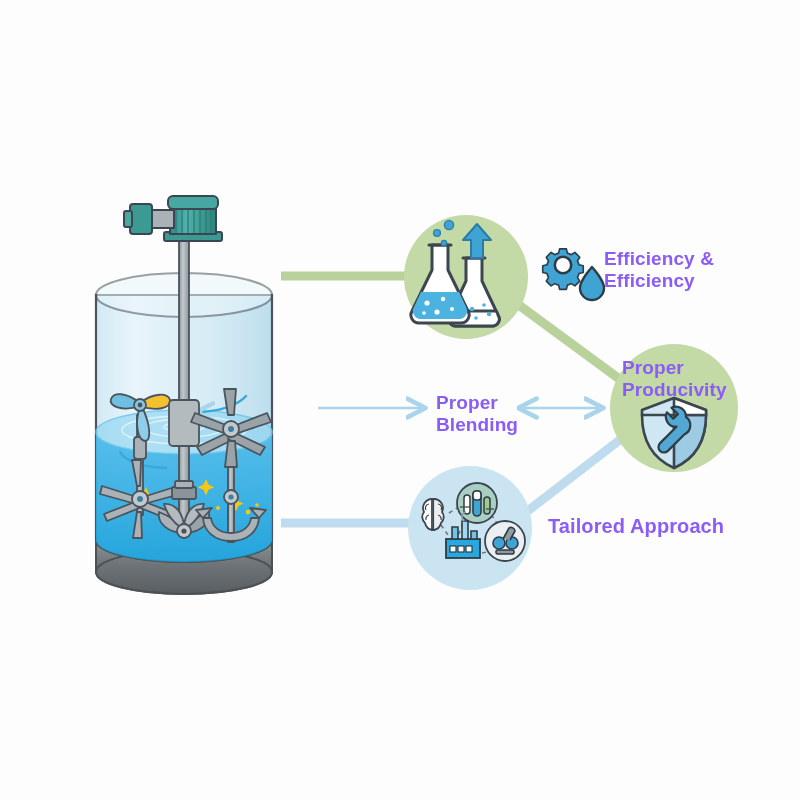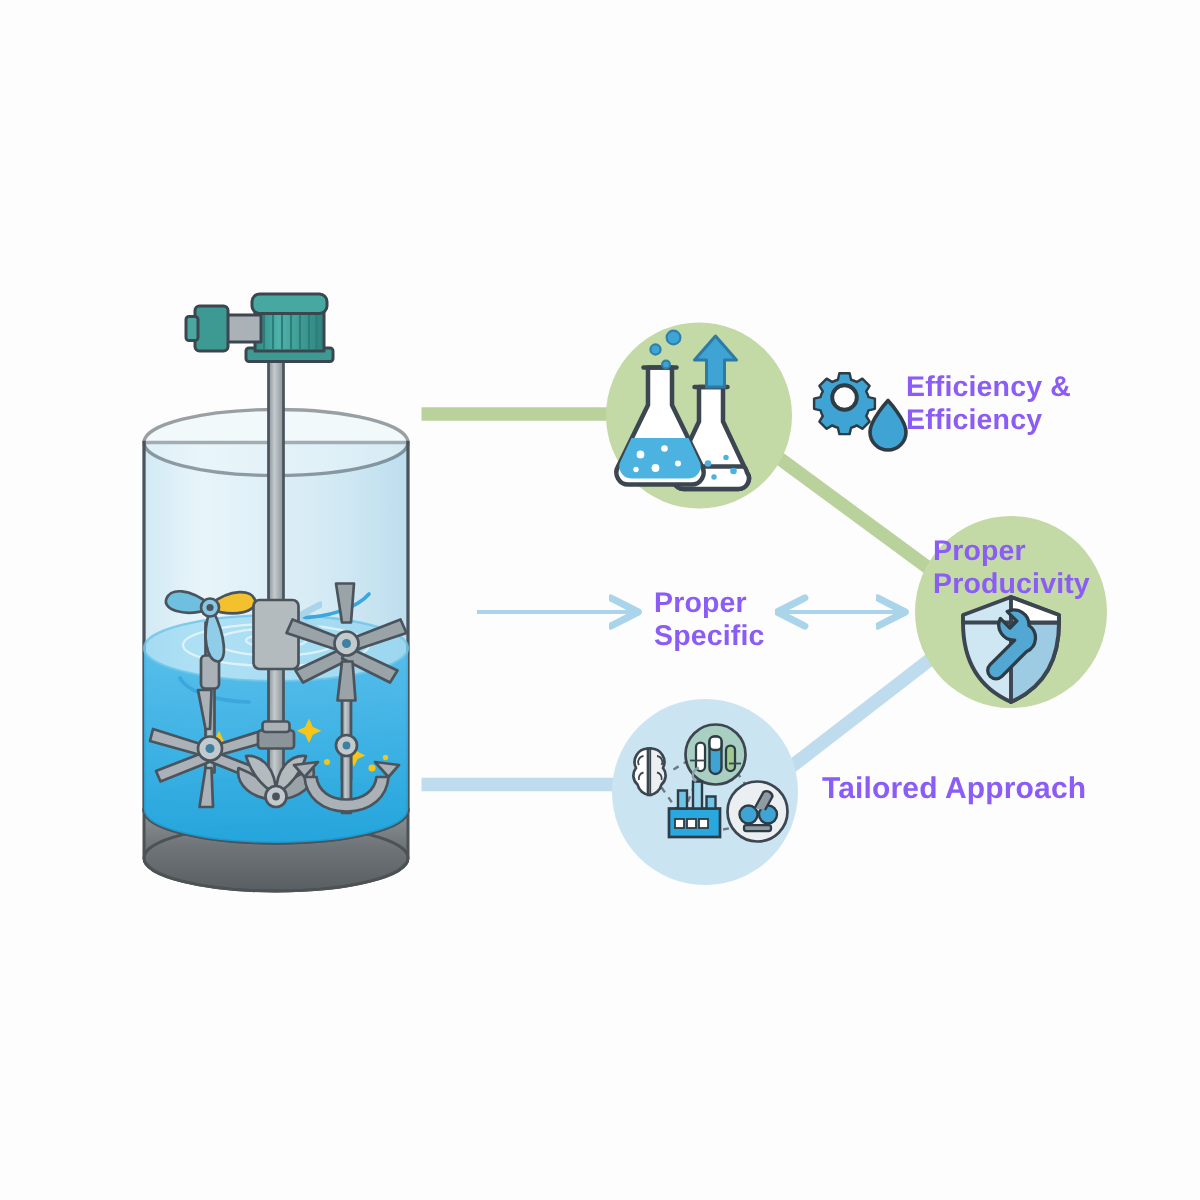--- a/index.html
+++ b/index.html
@@ -335,15 +335,15 @@
     </g>
   </g>
 </svg>
 
 <div class="lbl" id="lbl-efficiency"><span>Efficiency &amp;</span><br><span>Efficiency</span></div>
 
 <div class="lbl" id="lbl-proper"><span>Proper</span><br><span>Producivity</span></div>
 
 <div class="lbl" id="lbl-tailored"><span>Tailored Approach</span><br></div>
 
-<div class="lbl" id="lbl-liquid"><span>Proper</span><br><span>Specific</span></div>
+<div class="lbl" id="lbl-liquid"><span>Proper</span><br><span>Blending</span></div>
 
 </div>
 
 </body></html>

